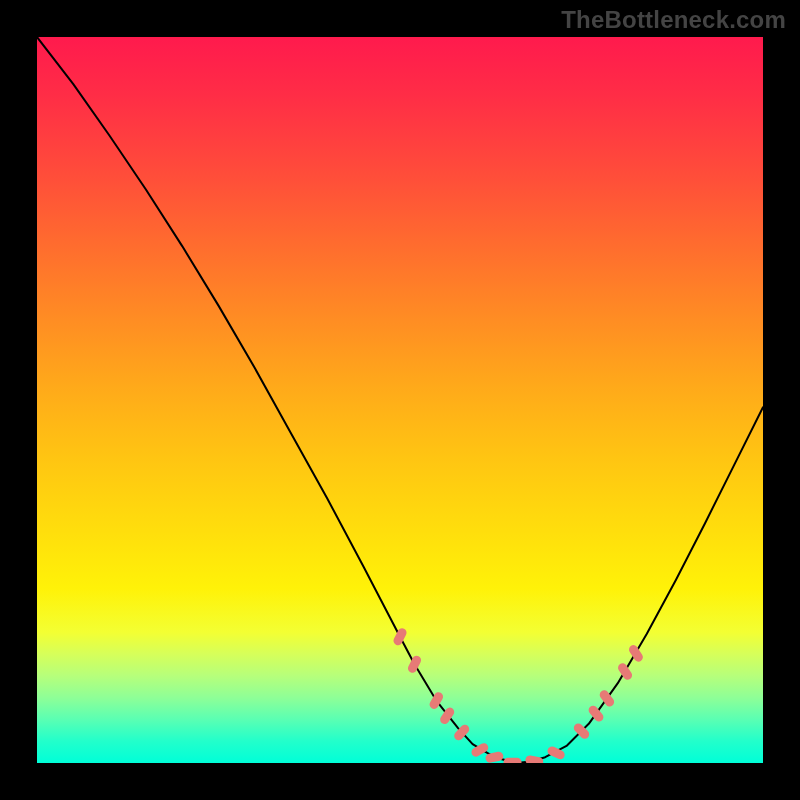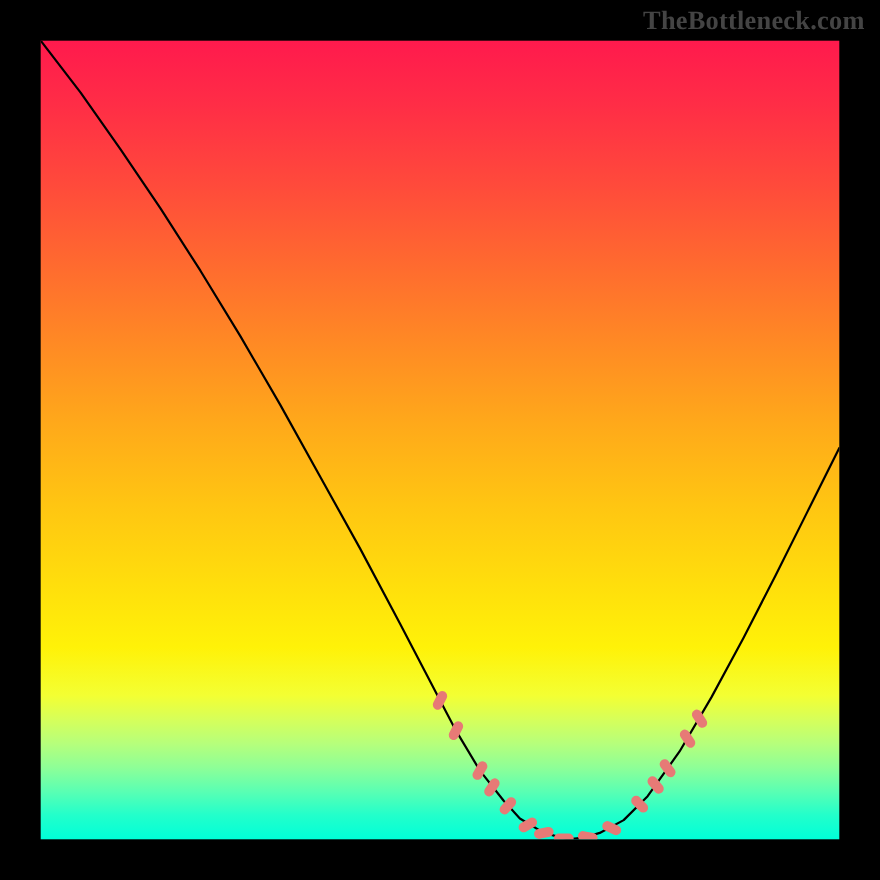--- a/index.html
+++ b/index.html
@@ -18,21 +18,20 @@
   }
   .watermark {
     position: absolute;
     top: 6px;
     right: 14px;
     color: #444444;
     font-size: 24px;
     font-weight: 600;
     letter-spacing: 0.2px;
     user-select: none;
-    font-family: Liberation Serif, serif;
   }
   .plot {
     position: absolute;
     left: 37px;
     top: 37px;
     width: 726px;
     height: 726px;
   }
   .gradient {
     position: absolute;

